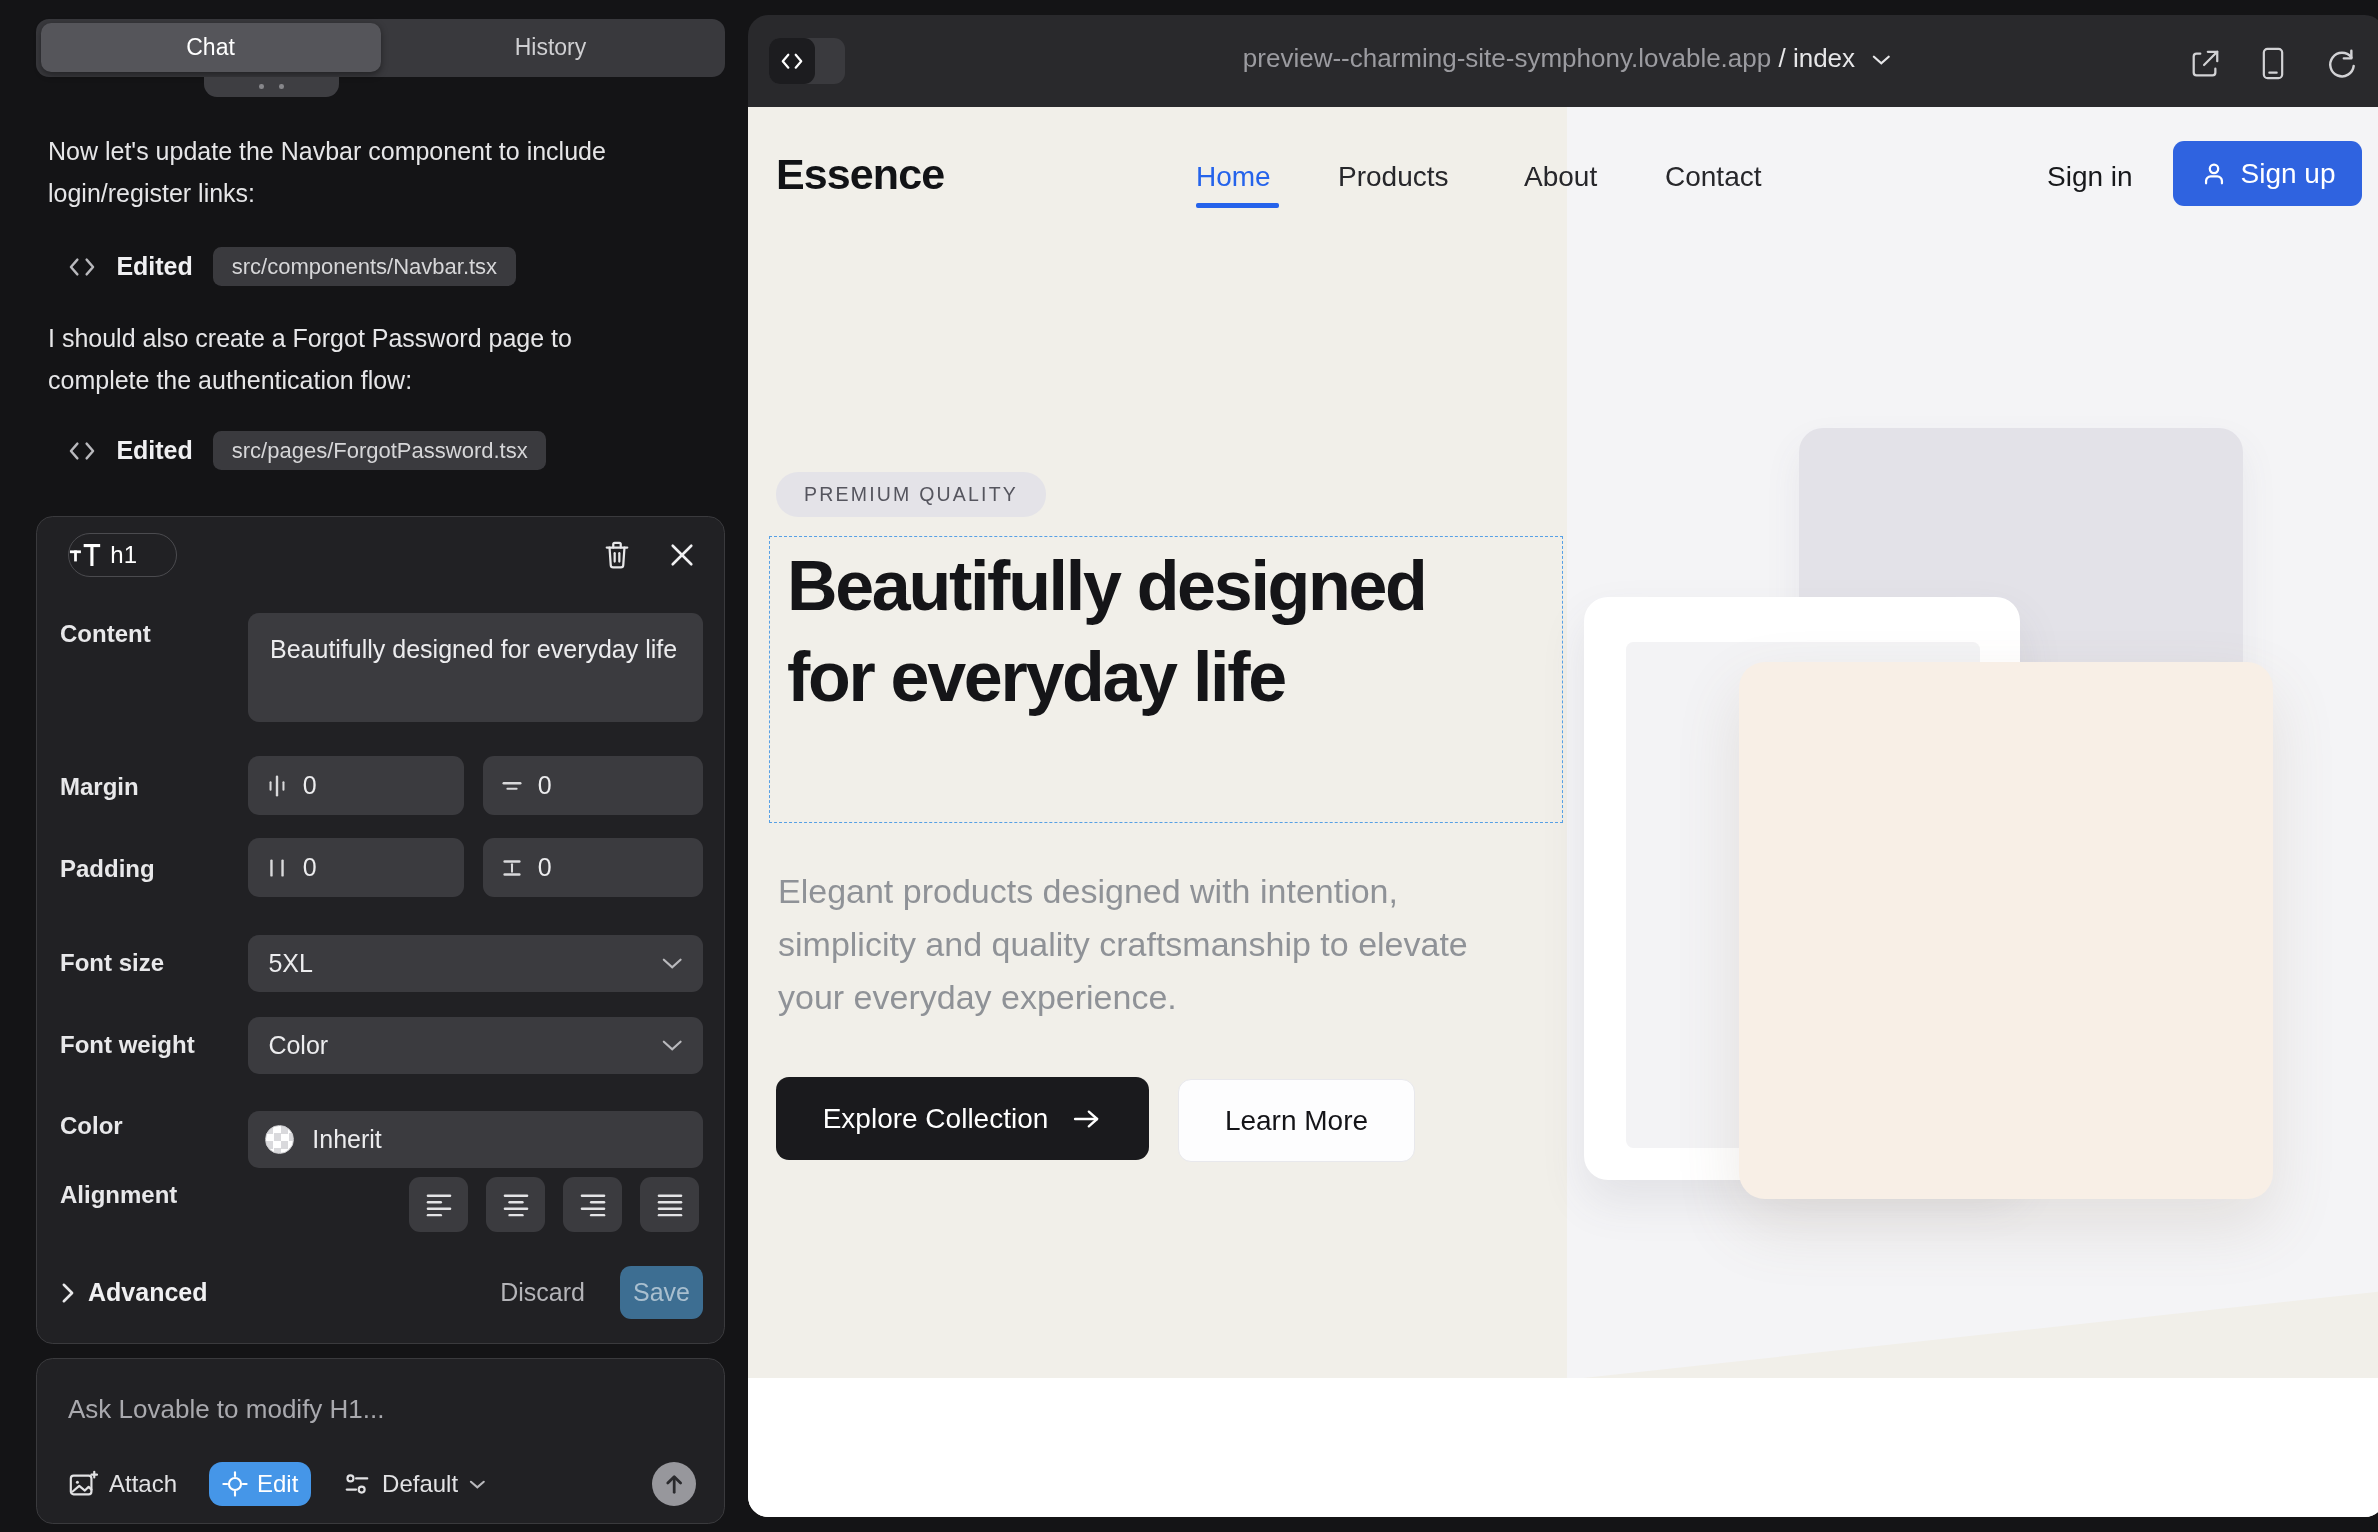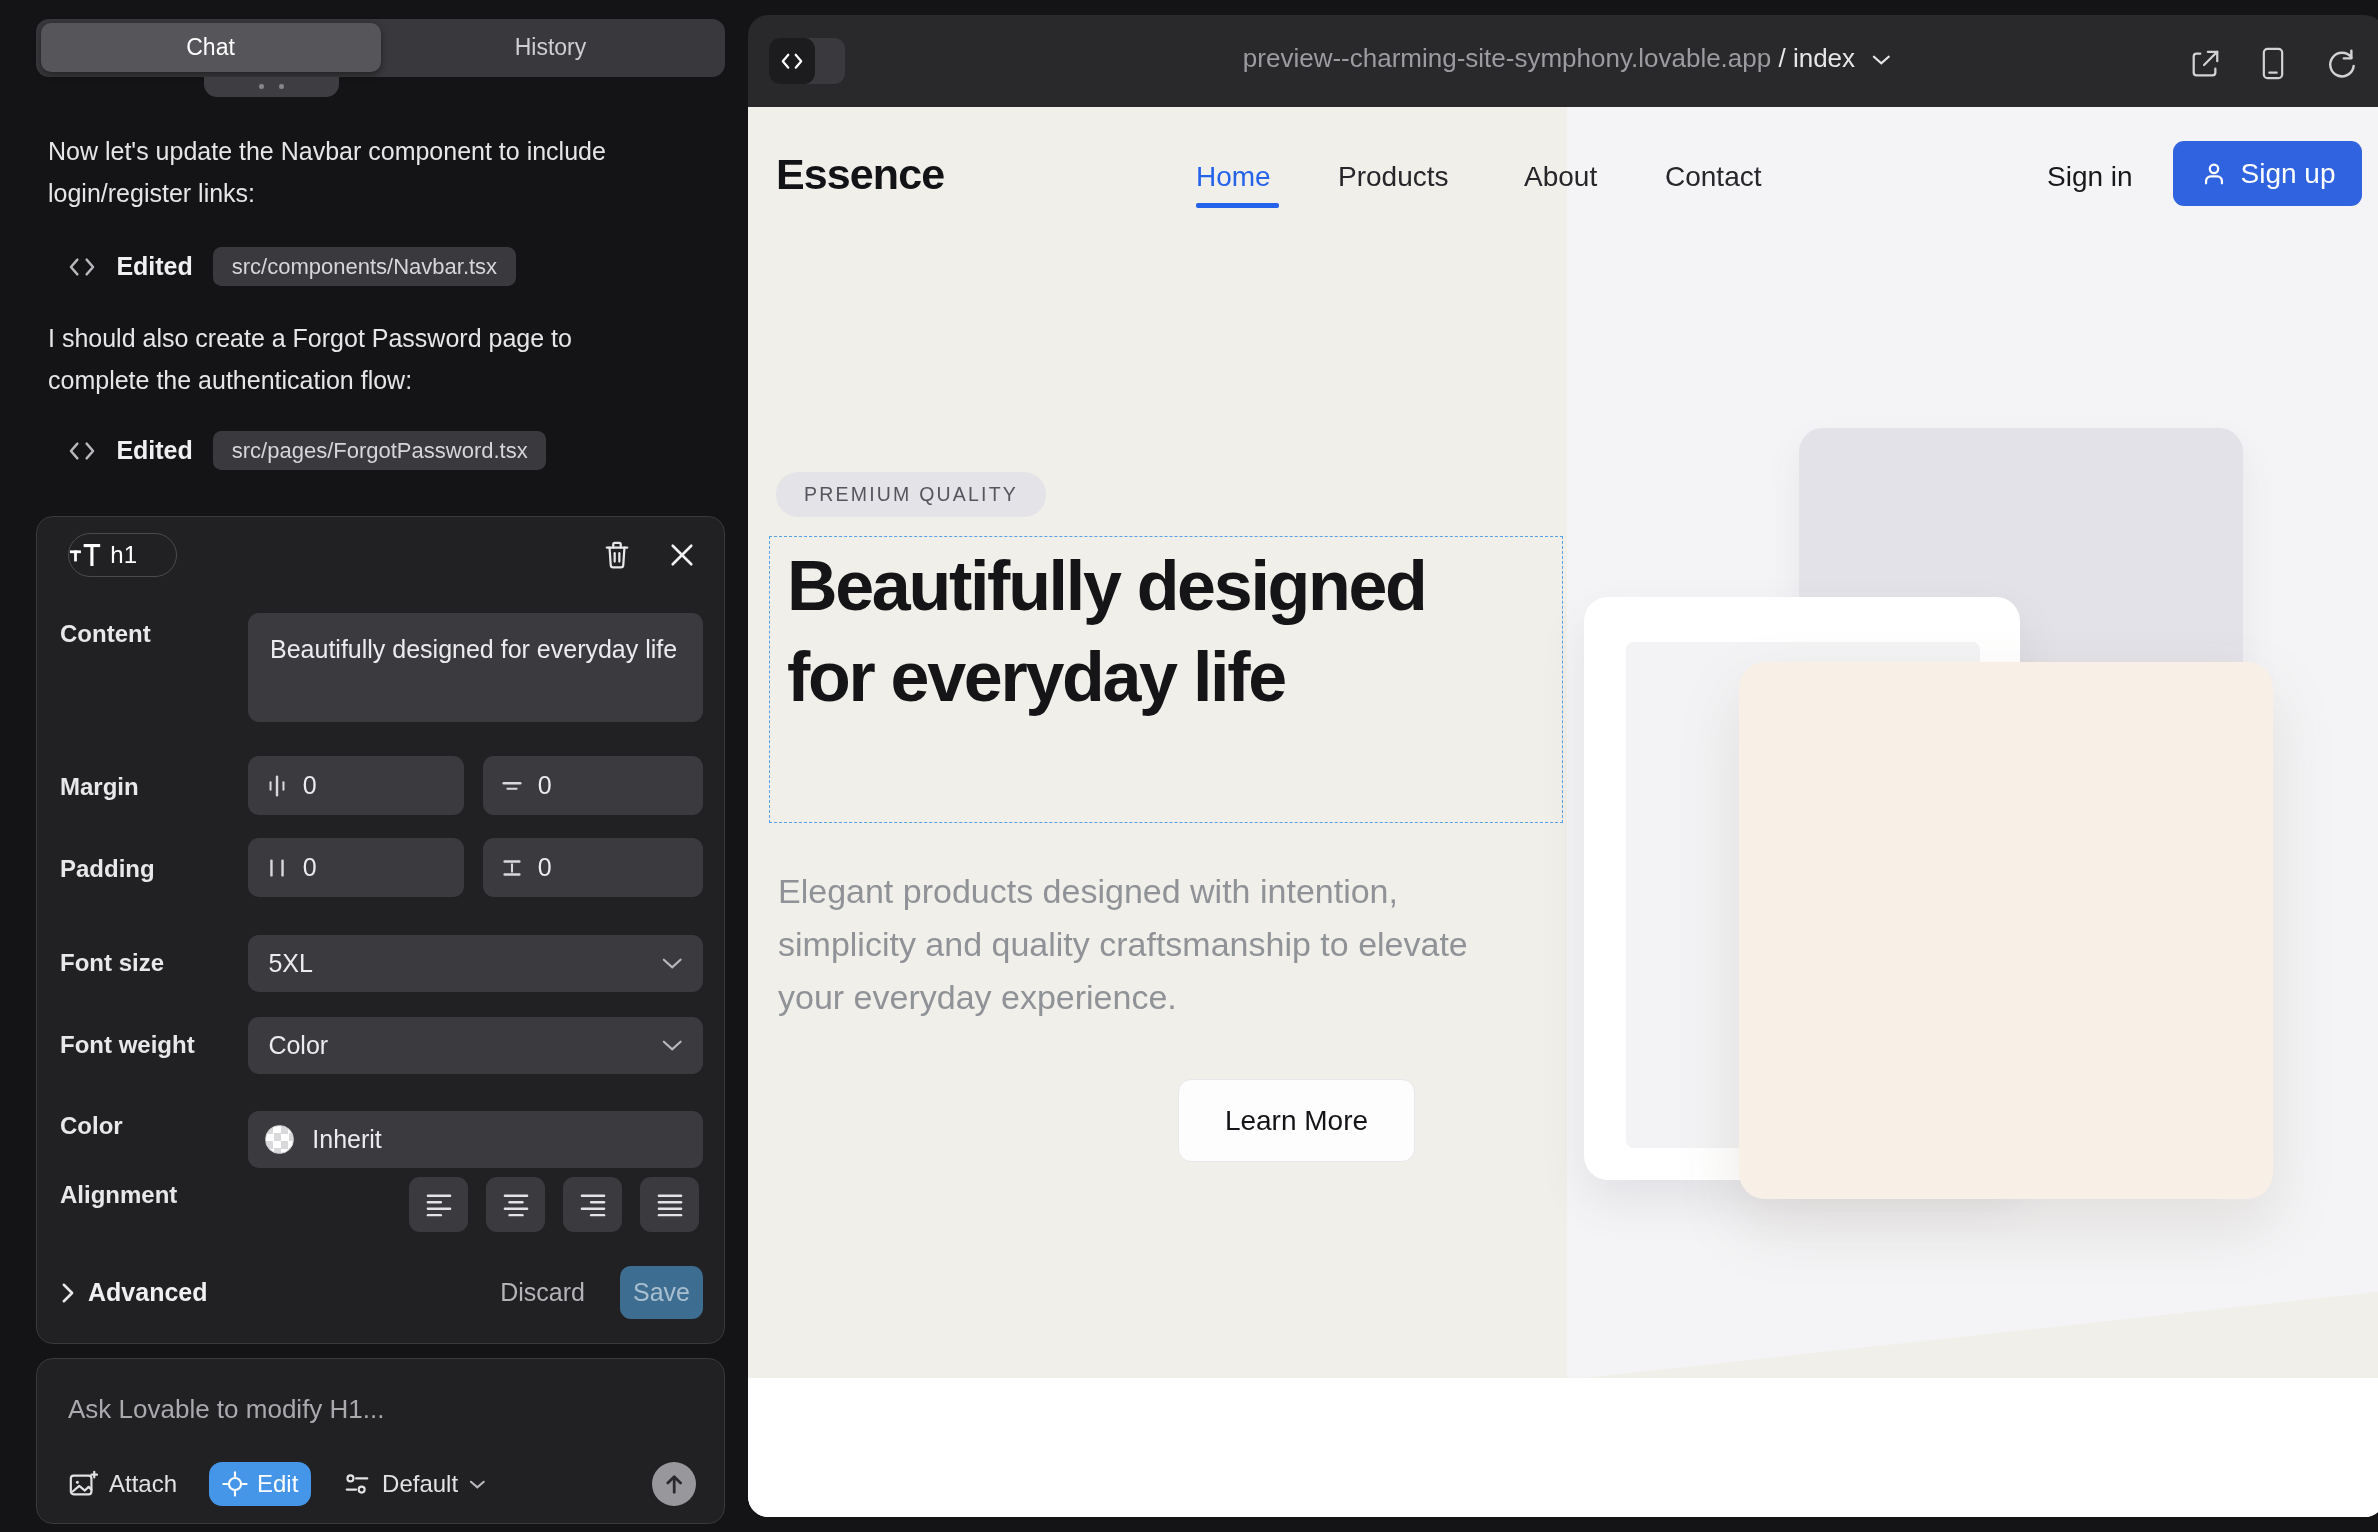--- a/index.html
+++ b/index.html
@@ -435,18 +435,27 @@
       </div>
 
       <div class="hero-badge">PREMIUM QUALITY</div>
 
       <div class="selection">
         <h1 class="hero-h1">Beautifully designed for everyday life</h1>
       </div>
 
       <p class="hero-para">Elegant products designed with intention, simplicity and quality craftsmanship to elevate your everyday experience.</p>
 
+      <div class="cta-primary">
+        <span>Explore Collection</span>
+        <span>
+          <svg width="30" height="22" viewBox="0 0 32 24" fill="none" stroke="#ffffff" stroke-width="2.6" stroke-linecap="round" stroke-linejoin="round">
+            <line x1="3" y1="12" x2="27" y2="12"></line>
+              <polyline points="18,4 27,12 18,20"></polyline>
+          </svg>
+        </span>
+      </div>
       <div class="cta-secondary">Learn More</div>
     </div>
   </div>
 
 </div>
 
 
 </body></html>

